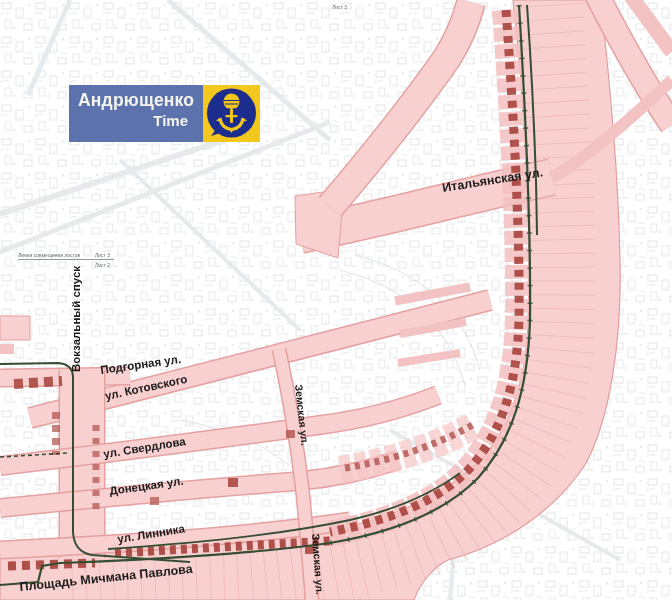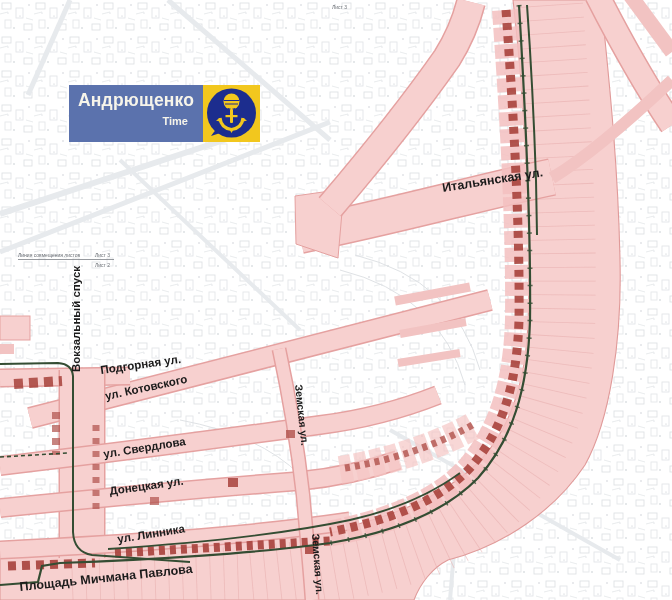--- a/index.html
+++ b/index.html
@@ -9,21 +9,21 @@
   .lbl{font-family:"Liberation Sans",sans-serif;font-weight:bold;fill:#1b1b1b;font-size:11.5px;}
   .lbl-big{font-size:12.5px;}
   .lbl-small{font-size:10.5px;}
   .tiny{font-family:"Liberation Sans",sans-serif;font-size:5px;fill:#6a6f75;font-weight:normal;}
   
   .logo{position:absolute;left:69px;top:85px;width:191px;height:67px;display:flex;
         box-shadow:0 0 0 0 rgba(0,0,0,0);}
   .logo-text-panel{width:134px;height:57px;background:#5b72ad;color:#f6f4ea;
         box-sizing:border-box;padding:5px 10px 0 9px;}
   .logo-title{font-size:17.5px;font-weight:bold;letter-spacing:0.2px;line-height:21px;}
-  .logo-subtitle{font-size:11px;font-weight:bold;text-align:right;padding-right:5px;line-height:20px;}
+  .logo-subtitle{font-size:15px;font-weight:bold;text-align:right;padding-right:5px;line-height:20px;}
   .logo-icon{width:57px;height:57px;background:#f2c71e;}
 </style>
 </head>
 <body>
 
 <div class="stage">
 
   <svg class="map-svg" width="672" height="600" viewBox="0 0 672 600">
     <defs>
       <pattern id="parcels" width="34" height="34" patternUnits="userSpaceOnUse">

